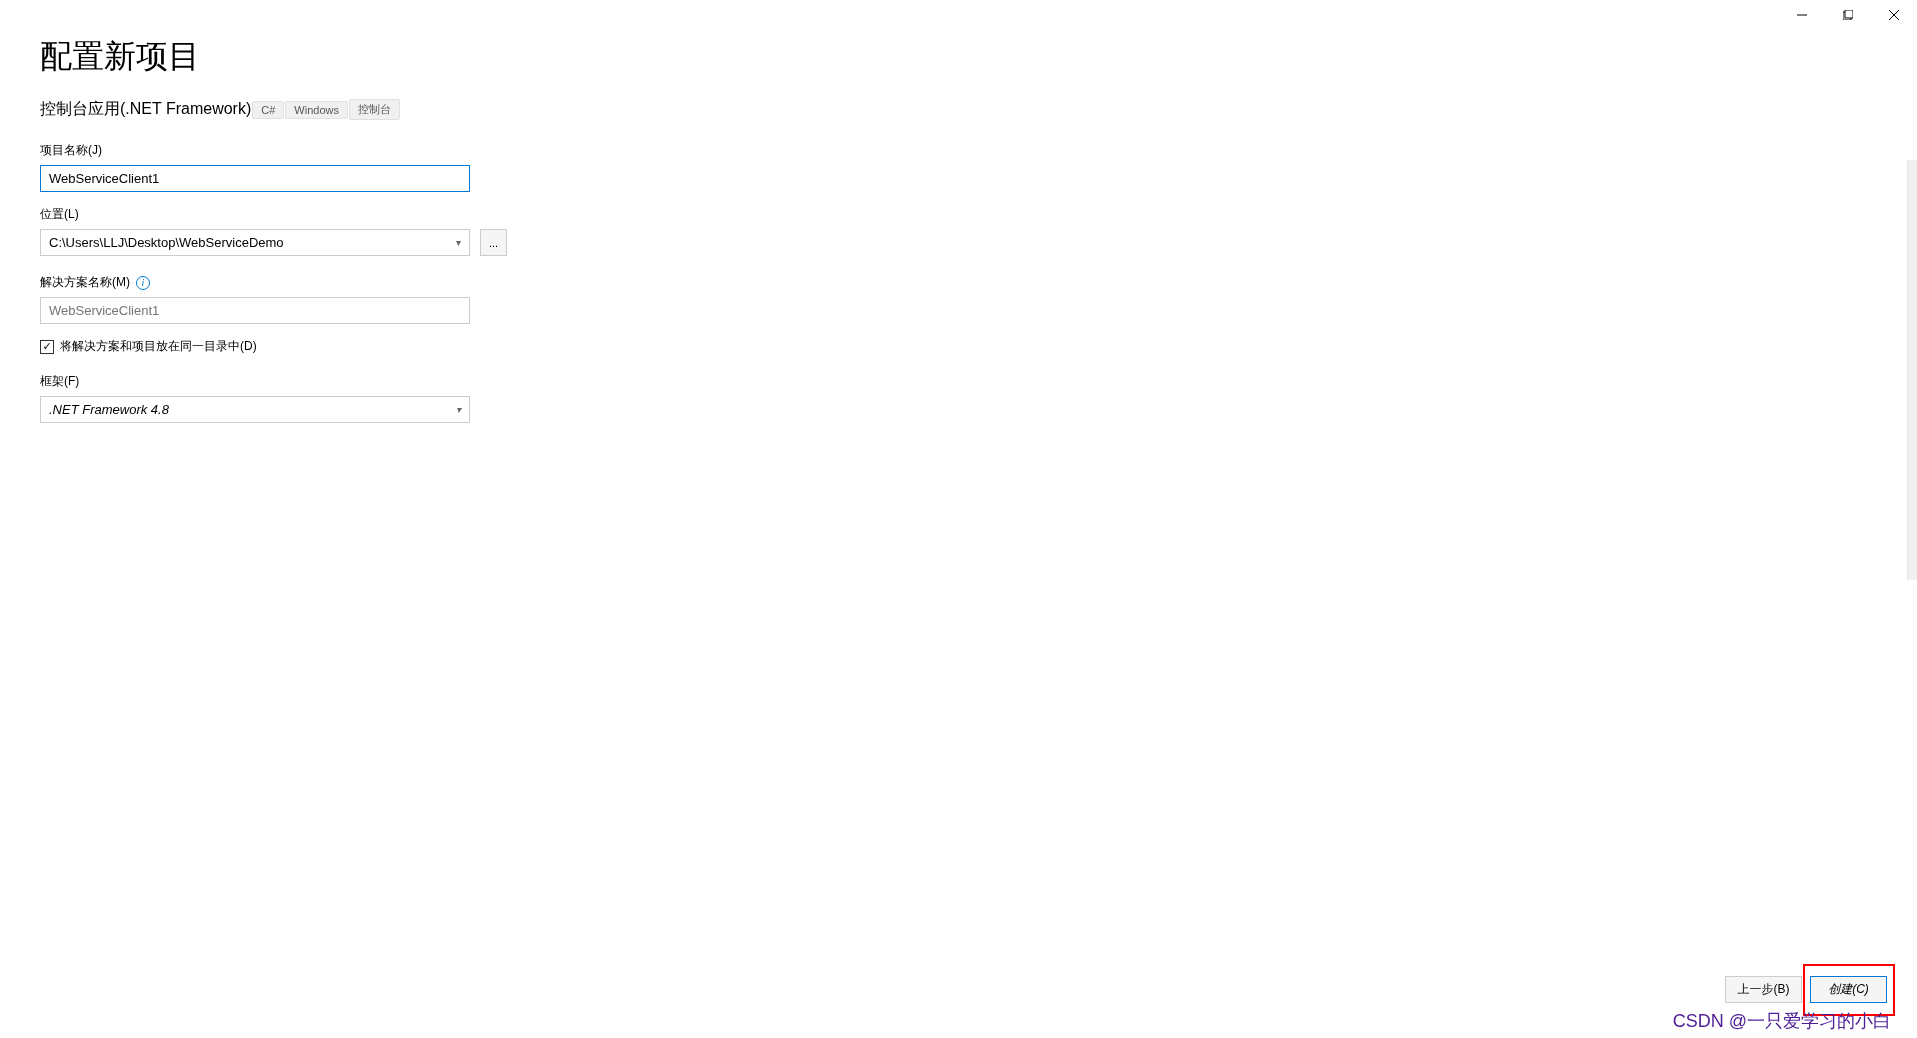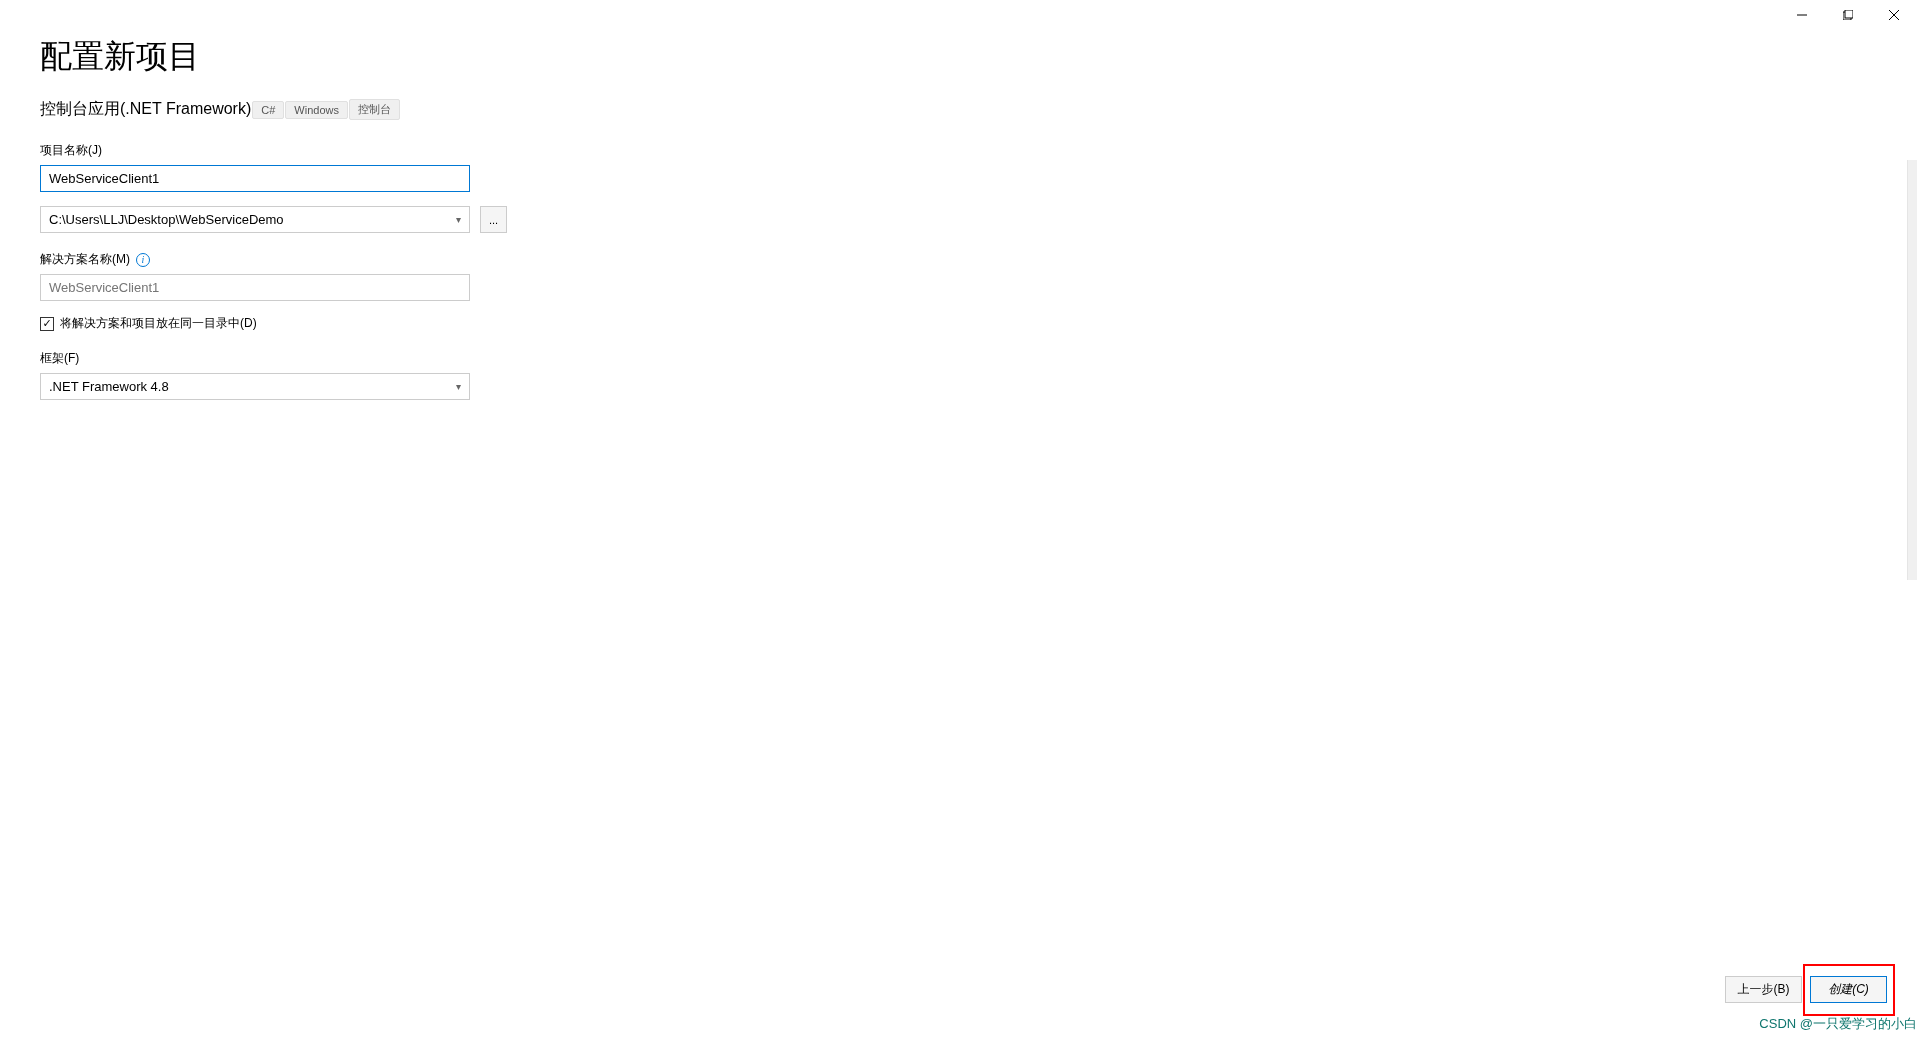--- a/index.html
+++ b/index.html
@@ -156,20 +156,21 @@
       font-size: 11px;
       color: #000;
       line-height: 1;
     }
     .checkbox-label {
       font-size: 12px;
       color: #000;
     }
     .framework-select {
       margin-bottom: 1px;
+      font-style: italic;
     }
     .footer {
       position: absolute;
       bottom: 35px;
       right: 30px;
       display: flex;
       gap: 8px;
       border-radius: 8px;
     }
     .footer-btn {
@@ -189,23 +190,23 @@
       font-style: italic;
     }
     .highlight-box {
       position: absolute;
       border: 2px solid #ff0000;
       pointer-events: none;
     }
     .watermark {
       position: absolute;
       bottom: 5px;
-      right: 0;
-      font-size: 13px;
-      color: #0f766e;
+      right: 26px;
+      font-size: 18px;
+      color: #4c1d95;
     }
     .scrollbar-stub {
       position: absolute;
       right: 0;
       top: 160px;
       width: 10px;
       height: 420px;
       background: #f0f0f0;
       border-left: 1px solid #e5e5e5;
     }
@@ -242,20 +243,21 @@
   <div class="subtitle-row">
     <span class="subtitle">控制台应用(.NET Framework)</span>
     <span class="tag">C#</span>
     <span class="tag">Windows</span>
     <span class="tag">控制台</span>
   </div>
 
   <div class="field-label">项目名称(J)</div>
   <input type="text" class="text-input" value="WebServiceClient1" style="">
 
+  <div class="field-label">位置(L)</div>
   <div class="location-row">
     <div class="select-input">
       <span>C:\Users\LLJ\Desktop\WebServiceDemo</span>
       <span class="chevron">▾</span>
     </div>
     <div class="browse-btn">...</div>
   </div>
 
   <div class="field-label">
     <span>解决方案名称(M)</span>

